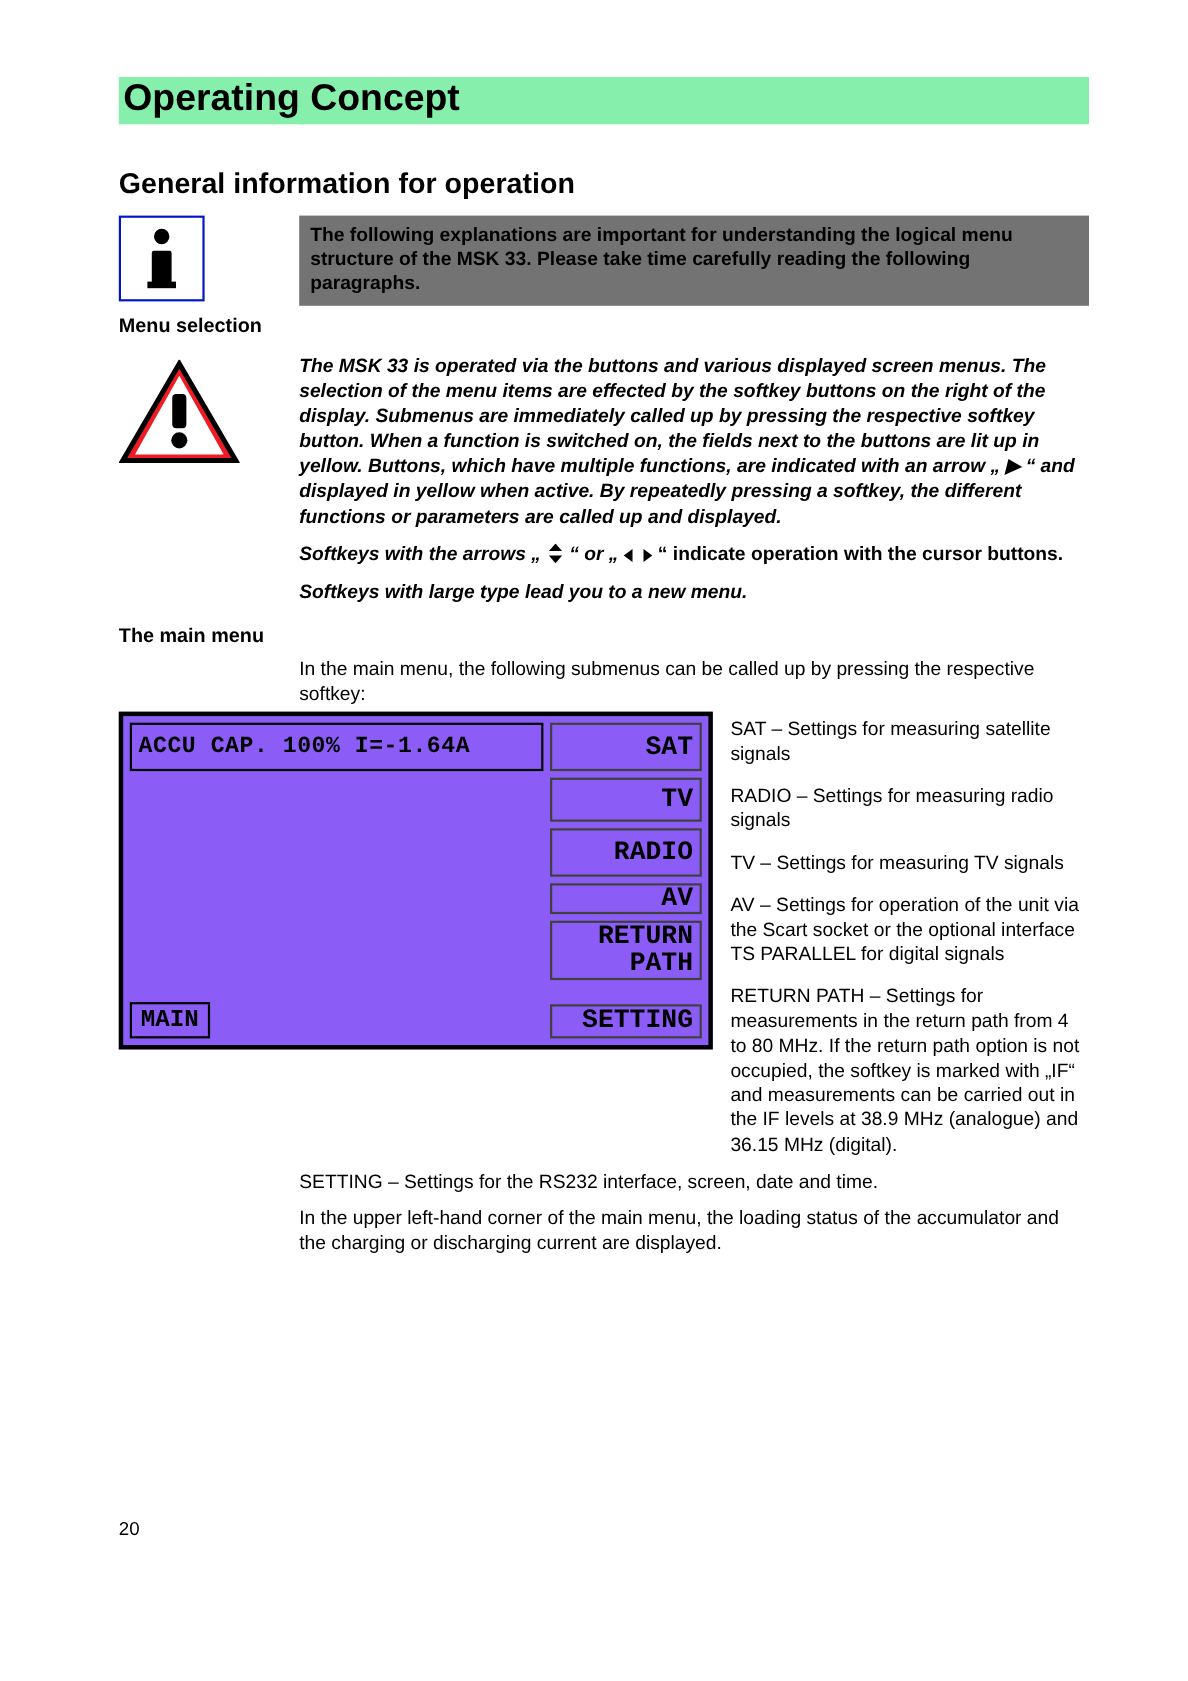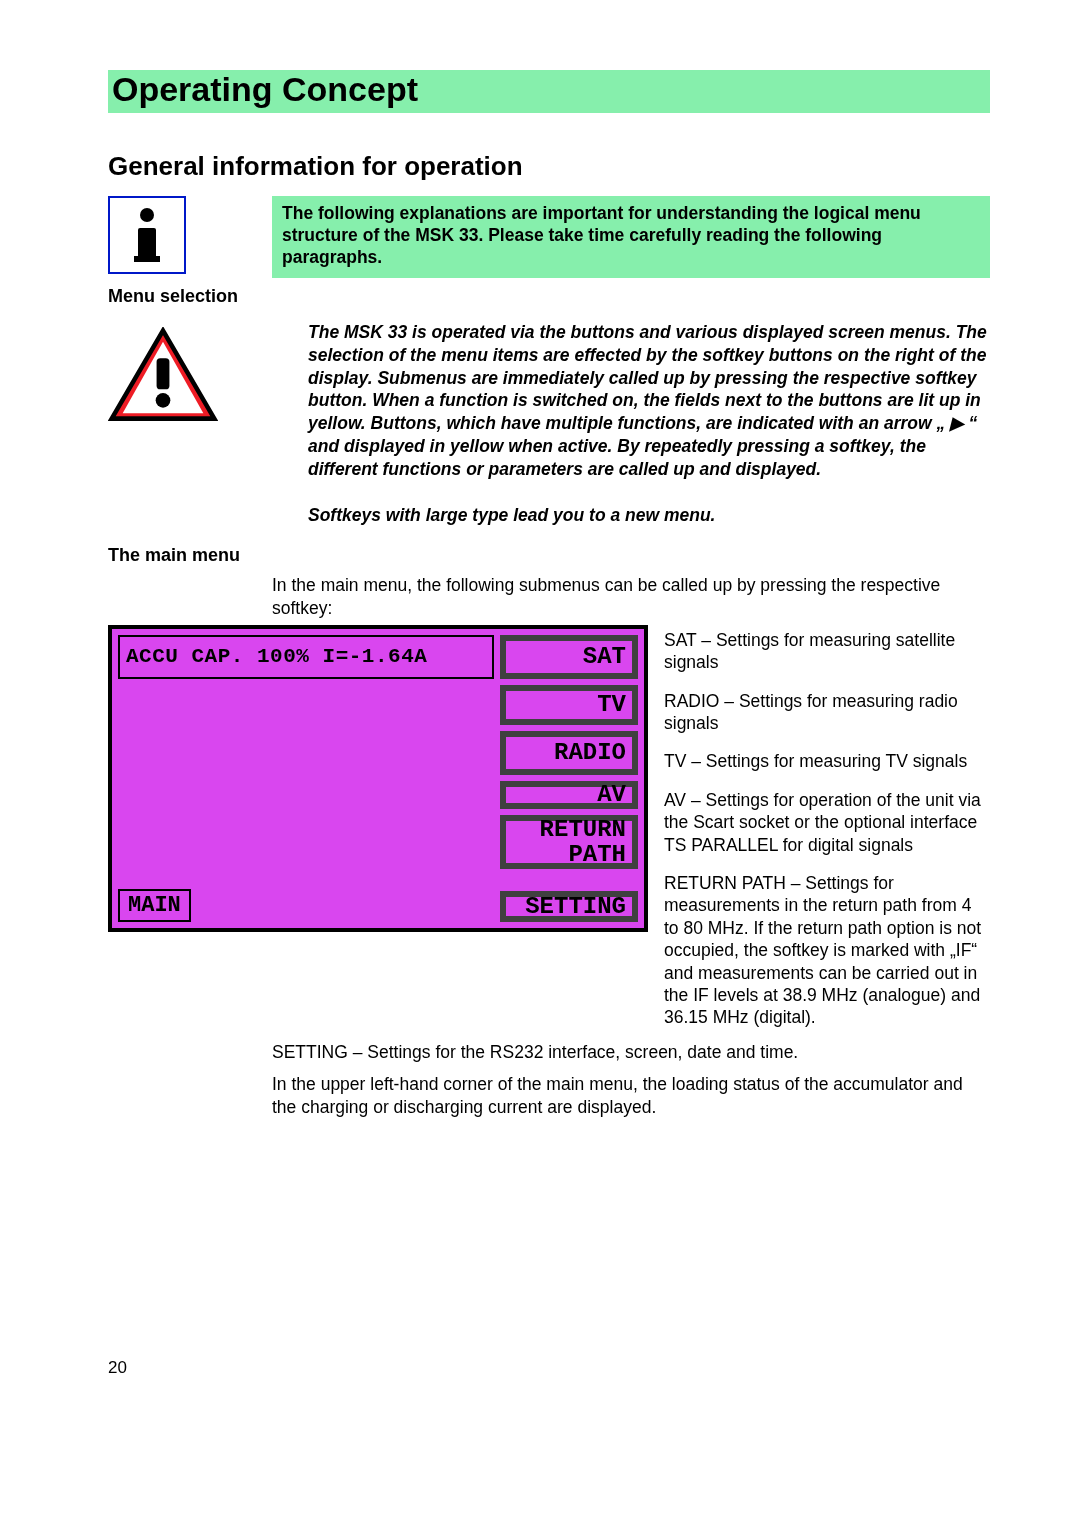--- a/index.html
+++ b/index.html
@@ -32,37 +32,36 @@
     align-items: flex-start;
   }
   .left {
     width: 164px;
     flex: 0 0 164px;
   }
   .right {
     flex: 1;
   }
   .notegray {
-    background: #86efac;
+    background: #737373;
     padding: 6px 10px 10px 10px;
     font-weight: bold;
     font-size: 17.5px;
     line-height: 1.26;
   }
   .subhead {
     font-size: 18px;
     font-weight: bold;
     margin-top: 8px;
   }
   .bolditalic {
     font-size: 17.5px;
     font-weight: bold;
     font-style: italic;
     line-height: 1.3;
-    margin-left: 36px;
   }
   .plain {
     font-size: 17.5px;
     line-height: 1.28;
   }
   .icon-info {
     width: 78px;
     height: 78px;
     border: 2px solid #0018c8;
     box-sizing: border-box;
@@ -78,42 +77,42 @@
     width: 18px; height: 30px; border-radius: 2px; background: #000; position: relative;
   }
   .icon-info .base { width: 26px; height: 6px; background:#000; margin-top:-2px;}
   .warn {
     width: 110px; margin-top: 6px;
   }
   .screenshot {
     width: 540px;
     border: 4px solid #000;
     box-sizing: border-box;
-    background: #d946ef;
+    background: #8b5cf6;
     padding: 6px 6px 6px 6px;
     font-family: "Courier New", monospace;
     font-weight: bold;
   }
   .screenrow {
     display:flex;
     height: 44px;
     align-items:stretch;
   }
   .statusbox {
     border: 2px solid #000;
     flex:1;
     display:flex;
     align-items:center;
     padding:0 6px;
     font-size: 21px;
     letter-spacing: 0.5px;
     margin-right: 6px;
   }
   .softkey {
-    border: 6px solid #404040;
+    border: 2px solid #404040;
     width: 138px;
     display:flex;
     align-items:center;
     justify-content:flex-end;
     padding:0 6px 0 6px;
     font-size: 24px;
     box-sizing:border-box;
   }
   .softkeywrap { display:flex; flex-direction:column; align-items:flex-end; gap:6px;}
   .softkey2 { display:flex; flex-direction:column; align-items:flex-end; justify-content:center; line-height:1.05; font-size:24px;}
@@ -165,20 +164,33 @@
       <svg class="warn" viewBox="0 0 120 106">
         <polygon points="60,4 116,100 4,100" fill="#ee1c25" stroke="#000" stroke-width="5"></polygon>
         <polygon points="60,16 104,94 16,94" fill="#fff"></polygon>
         <rect x="53" y="34" width="14" height="34" rx="4" fill="#000"></rect>
         <circle cx="60" cy="80" r="8" fill="#000"></circle>
       </svg>
     </div>
     <div class="right">
       <div class="bolditalic">The MSK 33 is operated via the buttons and various displayed screen menus. The selection of the menu items are effected by the softkey buttons on the right of the display. Submenus are immediately called up by pressing the respective softkey button.  When a function is switched on, the fields next to the buttons are lit up in yellow. Buttons, which have multiple functions, are indicated with an arrow „ ▶ “  and displayed in yellow when active. By repeatedly pressing a softkey, the different functions or parameters are called up and displayed.</div>
       <div style="height:12px"></div>
+      <div class="plain">
+        <span style="font-weight:bold;font-style:italic">Softkeys with the arrows „</span>
+        <svg class="arrows" width="16" height="18">
+            <polygon points="8,0 14,7 2,7" fill="#000"></polygon>
+            <polygon points="8,18 14,11 2,11" fill="#000"></polygon>
+          </svg>
+        <span style="font-weight:bold;font-style:italic">“ or „</span>
+        <svg class="arrows" width="26" height="14">
+            <polygon points="0,7 8,1 8,13" fill="#000"></polygon>
+            <polygon points="26,7 18,1 18,13" fill="#000"></polygon>
+          </svg>
+        <span style="font-weight:bold">“ indicate  operation with the cursor buttons.</span>
+      </div>
       <div style="height:12px"></div>
       <div class="bolditalic">Softkeys with large type lead you to a new menu.</div>
     </div>
   </div>
 
   <div class="subhead" style="margin-top:18px;">The main menu</div>
 
   <div class="twocol" style="margin-top:8px;">
     <div class="left"></div>
     <div class="right plain">In the main menu, the following submenus can be called up by pressing the respective softkey:</div>

